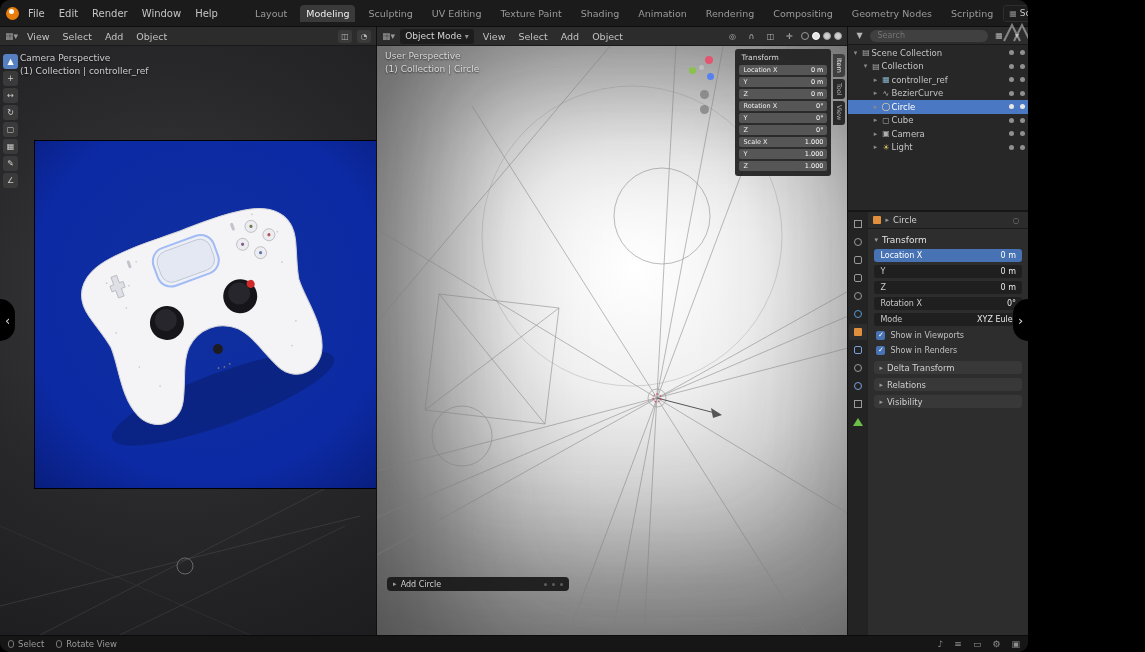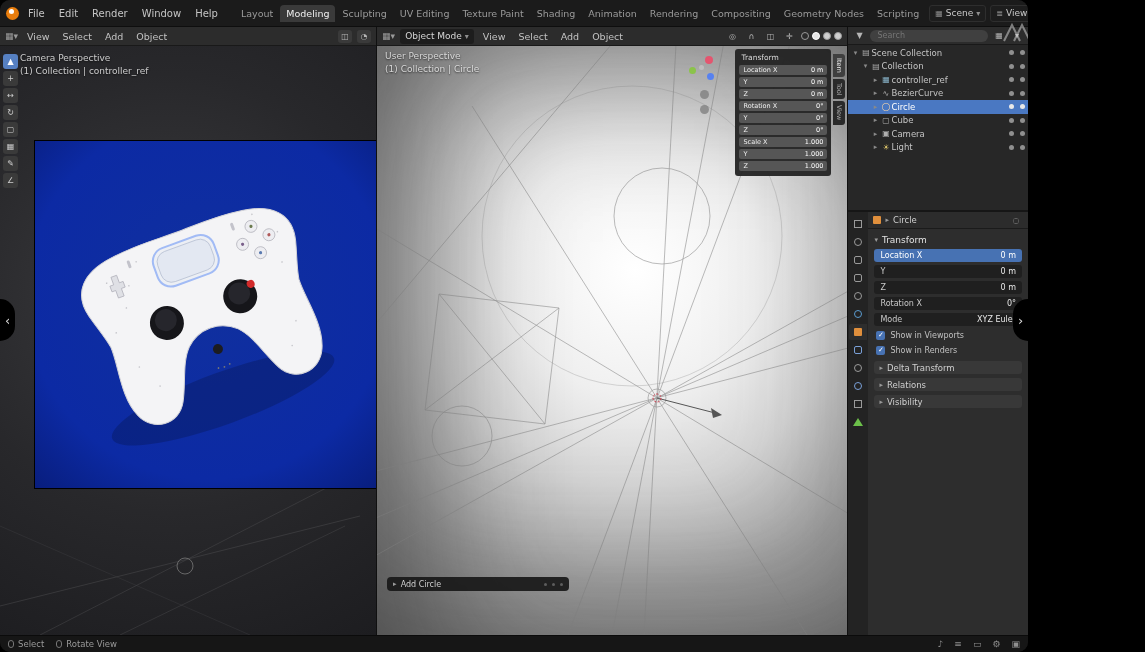--- a/index.html
+++ b/index.html
@@ -4,21 +4,21 @@
 <style>
   * { margin:0; padding:0; box-sizing:border-box; }
   html,body { background:#000; width:1145px; height:652px; font-family:"DejaVu Sans", sans-serif; }
   .screen { position:relative; width:1028px; height:652px; background:#101010; border-radius:10px; overflow:hidden; }
 
   
   .topbar { position:absolute; top:0; left:0; right:0; height:27px; background:#1b1b1b; border-bottom:1px solid #0e0e0e; display:flex; align-items:center; padding:0 6px; gap:4px; z-index:10; }
   .blender-logo { width:13px; height:13px; border-radius:50%; background:#e87d0d; position:relative; flex:none; }
   .blender-logo::after { content:""; position:absolute; left:3px; top:2px; width:5px; height:5px; border-radius:50%; background:#fff; }
   .menu { font-size:10px; color:#c5c5c5; padding:2px 5px; border-radius:3px; }
-  .ws { display:flex; gap:1px; margin-left:8px; }
+  .ws { display:flex; gap:7px; margin-left:22px; }
   .ws-tab { font-size:9.5px; color:#9a9a9a; padding:3px 6px; border-radius:4px 4px 0 0; white-space:nowrap; }
   .ws-tab.active { background:#3a3a3a; color:#efefef; }
   .tb-right { margin-left:auto; display:flex; gap:4px; }
   .pill { display:flex; align-items:center; gap:3px; background:#1d1d1d; border:1px solid #2e2e2e; border-radius:3px; height:17px; padding:0 5px; font-size:9px; color:#c9c9c9; }
   .pill .g { color:#8f8f8f; font-size:8px; }
 
   
   .main { position:absolute; top:27px; left:0; right:0; bottom:17px; display:flex; }
   .ed-header { height:19px; background:#2c2c2c; border-bottom:1px solid #191919; display:flex; align-items:center; gap:5px; padding:0 5px; font-size:9.5px; color:#c2c2c2; }
   .ed-icon { font-size:9px; color:#9a9a9a; }

